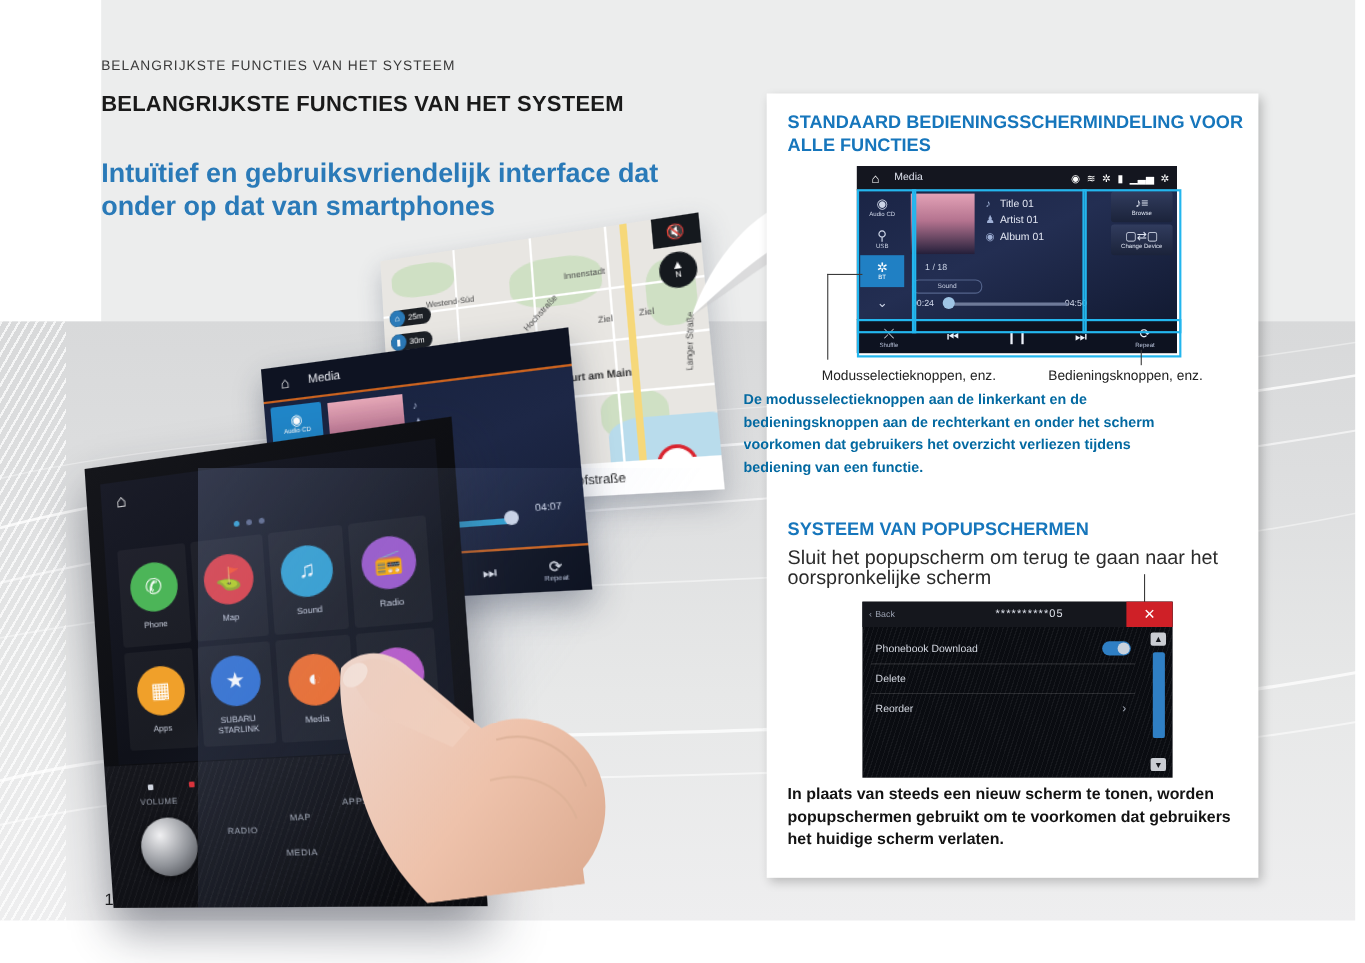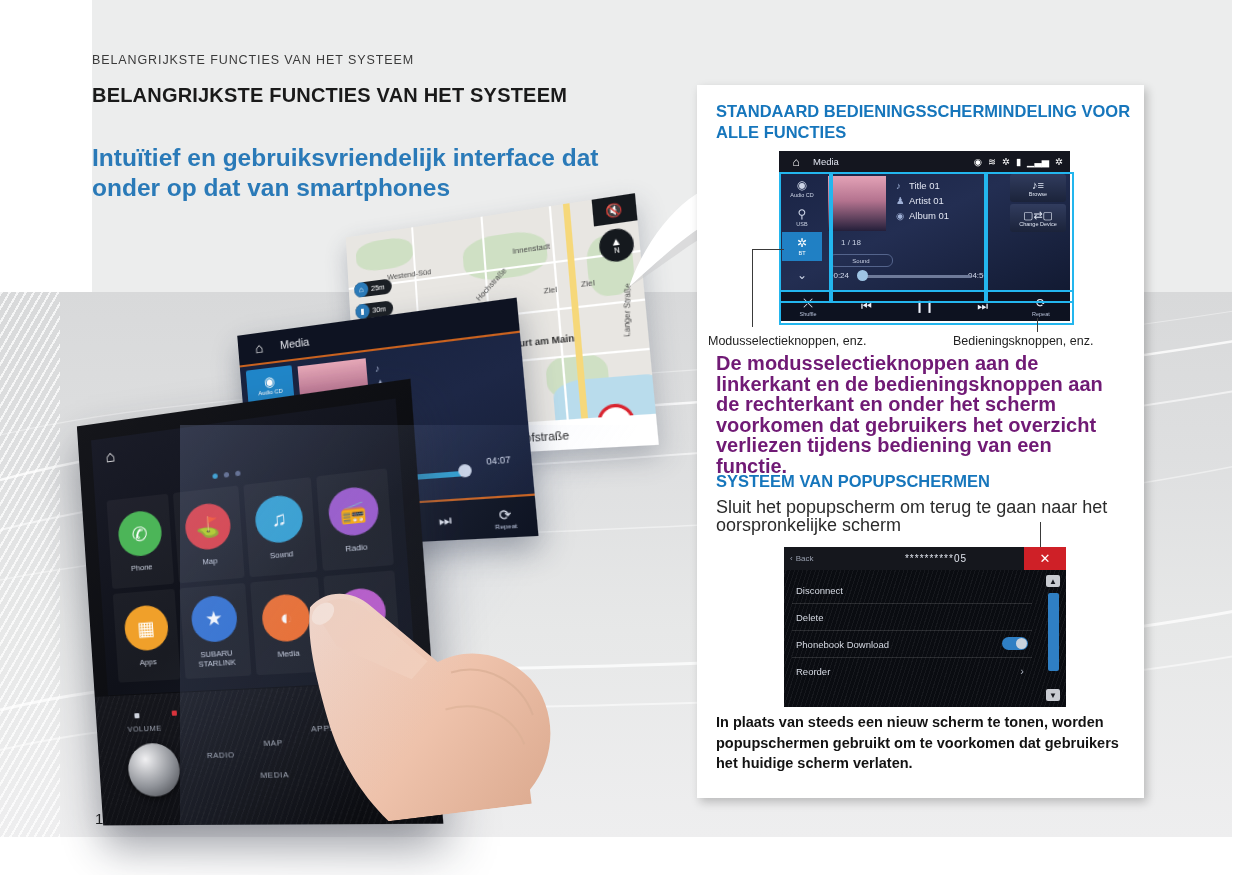--- a/index.html
+++ b/index.html
@@ -131,23 +131,23 @@
     pointer-events:none;}
 
   
   .panel{position:absolute;left:697px;top:85px;width:447px;height:713px;background:#fff;
     box-shadow:3px 4px 9px rgba(0,0,0,.22);}
   .tail{position:absolute;left:627px;top:183px;width:96px;height:110px;pointer-events:none;}
 
   .p-h1{position:absolute;left:716px;top:101px;width:415px;font-size:16.5px;font-weight:bold;color:#1676bc;line-height:21px;}
   .p-h2{position:absolute;left:716px;top:472px;font-size:16.5px;font-weight:bold;color:#1676bc;}
   .p-sub{position:absolute;left:716px;top:498px;width:400px;font-size:18px;color:#2b2b2b;line-height:18px;}
-  .p-cap-l{position:absolute;left:708px;top:334px;font-size:12.5px;color:#222;}
+  .p-cap-l{position:absolute;left:747px;top:334px;font-size:12.5px;color:#222;}
   .p-cap-r{position:absolute;left:953px;top:334px;font-size:12.5px;color:#222;}
-  .p-body1{position:absolute;left:716px;top:353px;width:400px;font-size:20px;font-weight:bold;color:#701a75;line-height:20.5px;}
+  .p-body1{position:absolute;left:676px;top:353px;width:400px;font-size:13px;font-weight:bold;color:#0369a1;line-height:20.5px;}
   .p-body2{position:absolute;left:716px;top:712px;width:420px;font-size:14.5px;font-weight:bold;color:#131313;line-height:20.5px;}
 
   
   .cl{position:absolute;background:#3a3a3a;}
 
   
   .ps{position:absolute;left:779px;top:151px;width:291px;height:170px;background:#0b0f1a;}
   .ps-top{height:21px;background:#14161f;display:flex;align-items:center;border-bottom:1px solid #c9621f;}
   .ps-home{width:34px;text-align:center;color:#fff;font-size:12px;}
   .ps-title{color:#dfe3ee;font-size:9.5px;}
@@ -493,32 +493,29 @@
   <div class="pop-top">
     <div class="pop-back">
       <span>‹</span>
       <span>Back</span>
     </div>
     <div class="pop-title">**********05</div>
     <div class="pop-x">✕</div>
   </div>
   <div class="pop-list">
     <div class="pop-row">
-      <span>Disconnect</span>
-    </div>
-    <div class="pop-row">
-      <span>Delete</span>
-    </div>
-    <div class="pop-row">
       <span>Phonebook Download</span>
       <span class="toggle">
           <i></i>
         </span>
     </div>
     <div class="pop-row">
+      <span>Delete</span>
+    </div>
+    <div class="pop-row">
       <span>Reorder</span>
       <span class="chev">›</span>
     </div>
   </div>
   <div class="pop-sbup">▲</div>
   <div class="pop-sbthumb"></div>
   <div class="pop-sbdn">▼</div>
 </div>
 
 <div class="p-body2">In plaats van steeds een nieuw scherm te tonen, worden popupschermen gebruikt om te voorkomen dat gebruikers het huidige scherm verlaten.</div>

